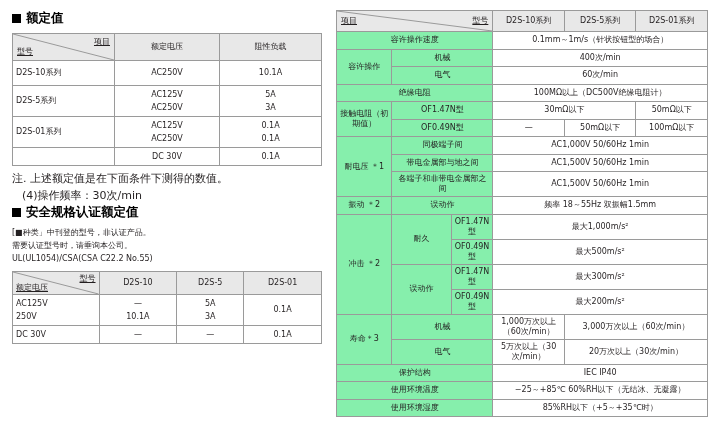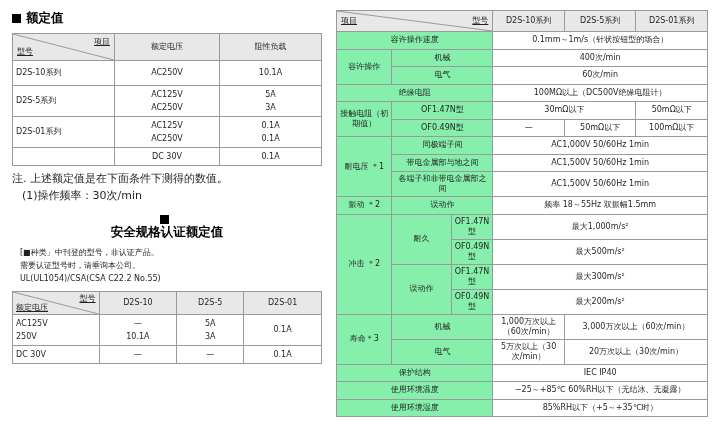--- a/index.html
+++ b/index.html
@@ -33,29 +33,29 @@
     vertical-align:middle;
     line-height:1.25;
   }
   .hdr{background:#e8e8e8;}
   .lhdr{background:#86efac;text-align:center;}
   .left{text-align:left;}
   .note{
     font-size:11px;line-height:1.55;margin-top:4px;color:#231f20;
   }
   .note .ind{padding-left:10px;display:block;}
-  .para{font-size:8px;line-height:1.6;margin:2px 0 6px 8px;}
+  .para{font-size:8px;line-height:1.6;margin:2px 0 6px 0;}
   .bold{font-weight:normal;}
   .diag-cell{position:relative;text-decoration:underline;}
   .diag-cell .slash{
     position:absolute;left:0;top:0;width:100%;height:100%;
   }
   .tbl-left td{height:13px;}
   .tbl-perf td{height:12.5px;}
-  .mt16{margin-top:11px;flex-direction:column;}
+  .mt16{margin-top:0;}
 </style>
 </head>
 <body>
 
 <div class="page">
 
   <div class="col-left">
 
     <div class="sec-title">
       <span class="sq"></span>
@@ -101,21 +101,21 @@
       <tr>
         <td class="left"></td>
         <td>DC 30V</td>
         <td>0.1A</td>
       </tr>
     </tbody>
       </table>
 
     <div class="note">
       <span>注. 上述额定值是在下面条件下测得的数值。</span>
-      <span class="ind">(1)操作频率：30次/min</span>
+      <span class="ind">(4)操作频率：30次/min</span>
     </div>
 
     <div class="sec-title mt16">
       <span class="sq"></span>
       <span>安全规格认证额定值</span>
     </div>
 
     <div class="para">
       <span>[■种类」中刊登的型号，非认证产品。</span><br>
       <span>需要认证型号时，请垂询本公司。</span><br>

